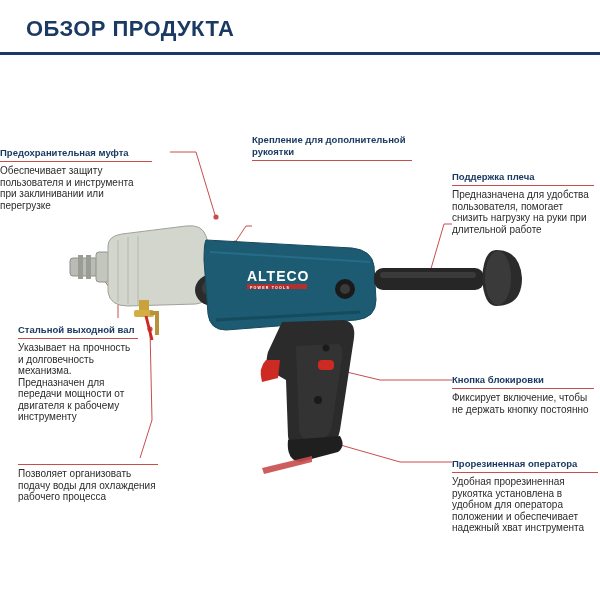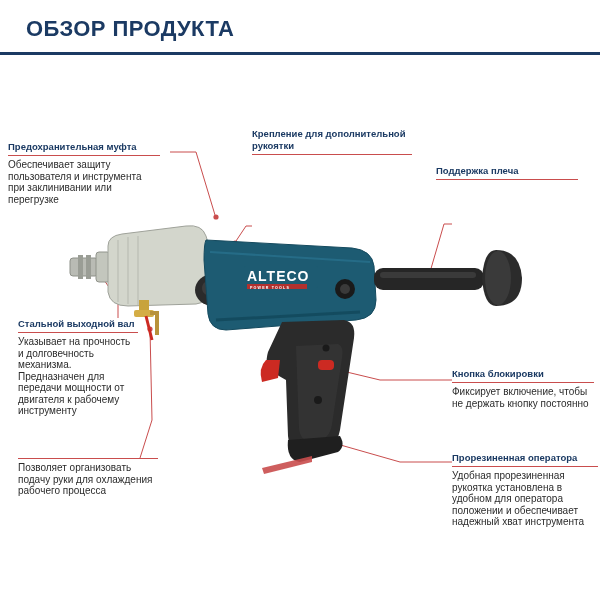--- a/index.html
+++ b/index.html
@@ -36,20 +36,21 @@
     top: 52px;
     width: 600px;
     height: 3px;
     background: #1b3a63;
   }
 
   
   .callout {
     position: absolute;
     width: 150px;
+    margin-top: 6px;
   }
   .callout .c-title {
     font-size: 9.5px;
     font-weight: bold;
     color: #1b3a63;
     line-height: 12px;
     margin-bottom: 2px;
   }
   .callout .c-body {
     font-size: 10px;
@@ -57,23 +58,23 @@
     line-height: 11.5px;
   }
   .callout .c-rule {
     width: 100%;
     height: 1px;
     background: #c94d4d;
     margin-bottom: 3px;
   }
 
   
-  #co-clutch   { left: 8px;  top: 141px; width: 152px; }
+  #co-clutch   { left: 0;  top: 141px; width: 152px; }
   #co-handle   { left: 252px; top: 128px; width: 160px; }
-  #co-shoulder { left: 436px; top: 165px; width: 142px; }
+  #co-shoulder { left: 452px; top: 165px; width: 142px; }
   #co-shaft    { left: 18px;  top: 318px; width: 120px; }
   #co-lock     { left: 452px; top: 368px; width: 142px; }
   #co-valve    { left: 18px;  top: 458px; width: 140px; }
   #co-grip     { left: 452px; top: 452px; width: 146px; }
 
   
   svg.overlay {
     position: absolute;
     left: 0;
     top: 0;
@@ -191,37 +192,38 @@
   </div>
 
   <div class="callout" id="co-handle">
     <div class="c-title">Крепление для дополнительной рукоятки</div>
     <div class="c-rule"></div>
   </div>
 
   <div class="callout" id="co-shoulder">
     <div class="c-title">Поддержка плеча</div>
     <div class="c-rule"></div>
+    <div class="c-body">Предназначена для удобства пользователя, помогает снизить нагрузку на руки при длительной работе</div>
   </div>
 
   <div class="callout" id="co-lock">
     <div class="c-title">Кнопка блокировки</div>
     <div class="c-rule"></div>
     <div class="c-body">Фиксирует включение, чтобы не держать кнопку постоянно</div>
   </div>
 
   <div class="callout" id="co-shaft">
     <div class="c-title">Стальной  выходной вал</div>
     <div class="c-rule"></div>
     <div class="c-body">Указывает на прочность и долговечность механизма. Предназначен для передачи мощности от двигателя к рабочему инструменту</div>
   </div>
 
   <div class="callout" id="co-valve">
     <div class="c-rule"></div>
-    <div class="c-body">Позволяет организовать подачу руки для охлаждения рабочего процесса</div>
+    <div class="c-body">Позволяет организовать подачу воды для охлаждения рабочего процесса</div>
   </div>
 
   <div class="callout" id="co-grip">
     <div class="c-title">Прорезиненная оператора</div>
     <div class="c-rule"></div>
     <div class="c-body">Удобная прорезиненная рукоятка установлена в удобном для оператора положении и обеспечивает надежный хват инструмента</div>
   </div>
 
 </div>
 

